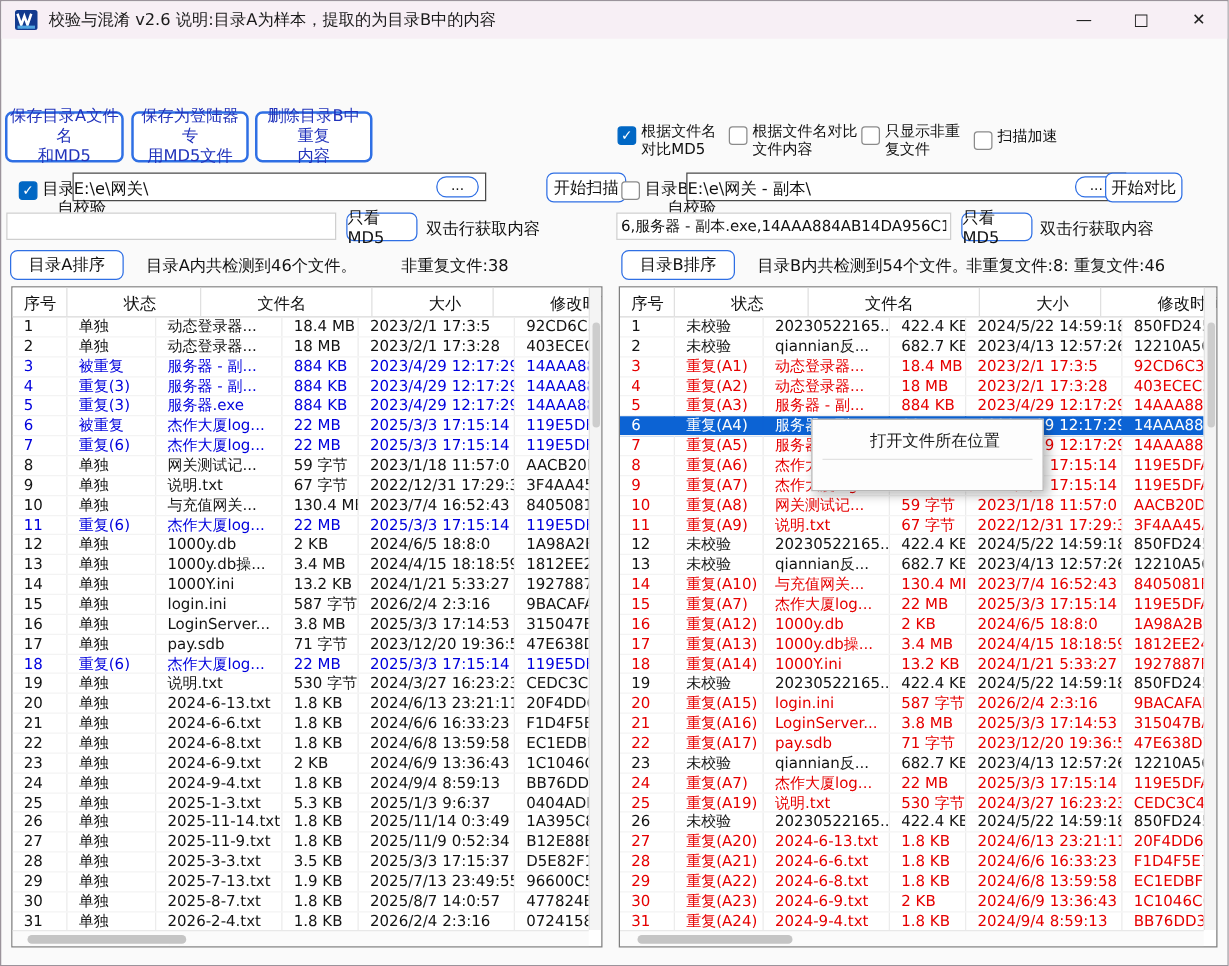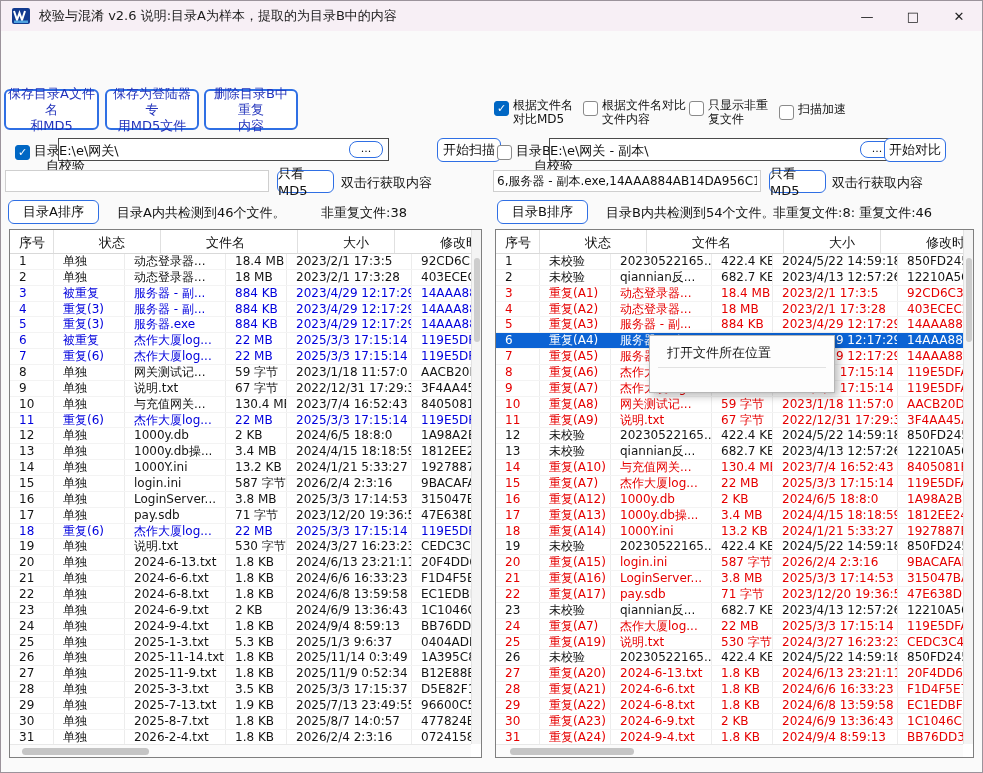--- a/index.html
+++ b/index.html
@@ -89,21 +89,21 @@
   .hscroll { position:absolute; left:0; right:10px; bottom:0; height:13px; background:#fbfbfb;
              border-top:1px solid #e8e8e8; }
   .hthumb { position:absolute; top:3px; height:7px; background:#c5c5c5; border-radius:4px; }
   #table-a .hthumb { left:12px; width:127px; }
   #table-b .hthumb { left:14px; width:124px; }
 
   
   .ctx-menu { position:absolute; left:648px; top:334px; width:186px; height:58px;
               background:#fdfdfd; border:1px solid #b6b6b6;
               box-shadow:3px 3px 8px rgba(0,0,0,.28); z-index:50; }
-  .ctx-item { height:25px; padding-left:17px; font-size:13px; color:#1a1a1a;
+  .ctx-item { height:25px; padding-left:46px; font-size:13px; color:#1a1a1a;
               display:flex; align-items:center; }
   .ctx-sep { height:1px; background:#e2e2e2; margin:2px 8px; }
 </style>
 </head>
 <body>
 
 <div class="window">
 
   <div class="titlebar">
     <svg class="app-icon" viewBox="0 0 20 18">

